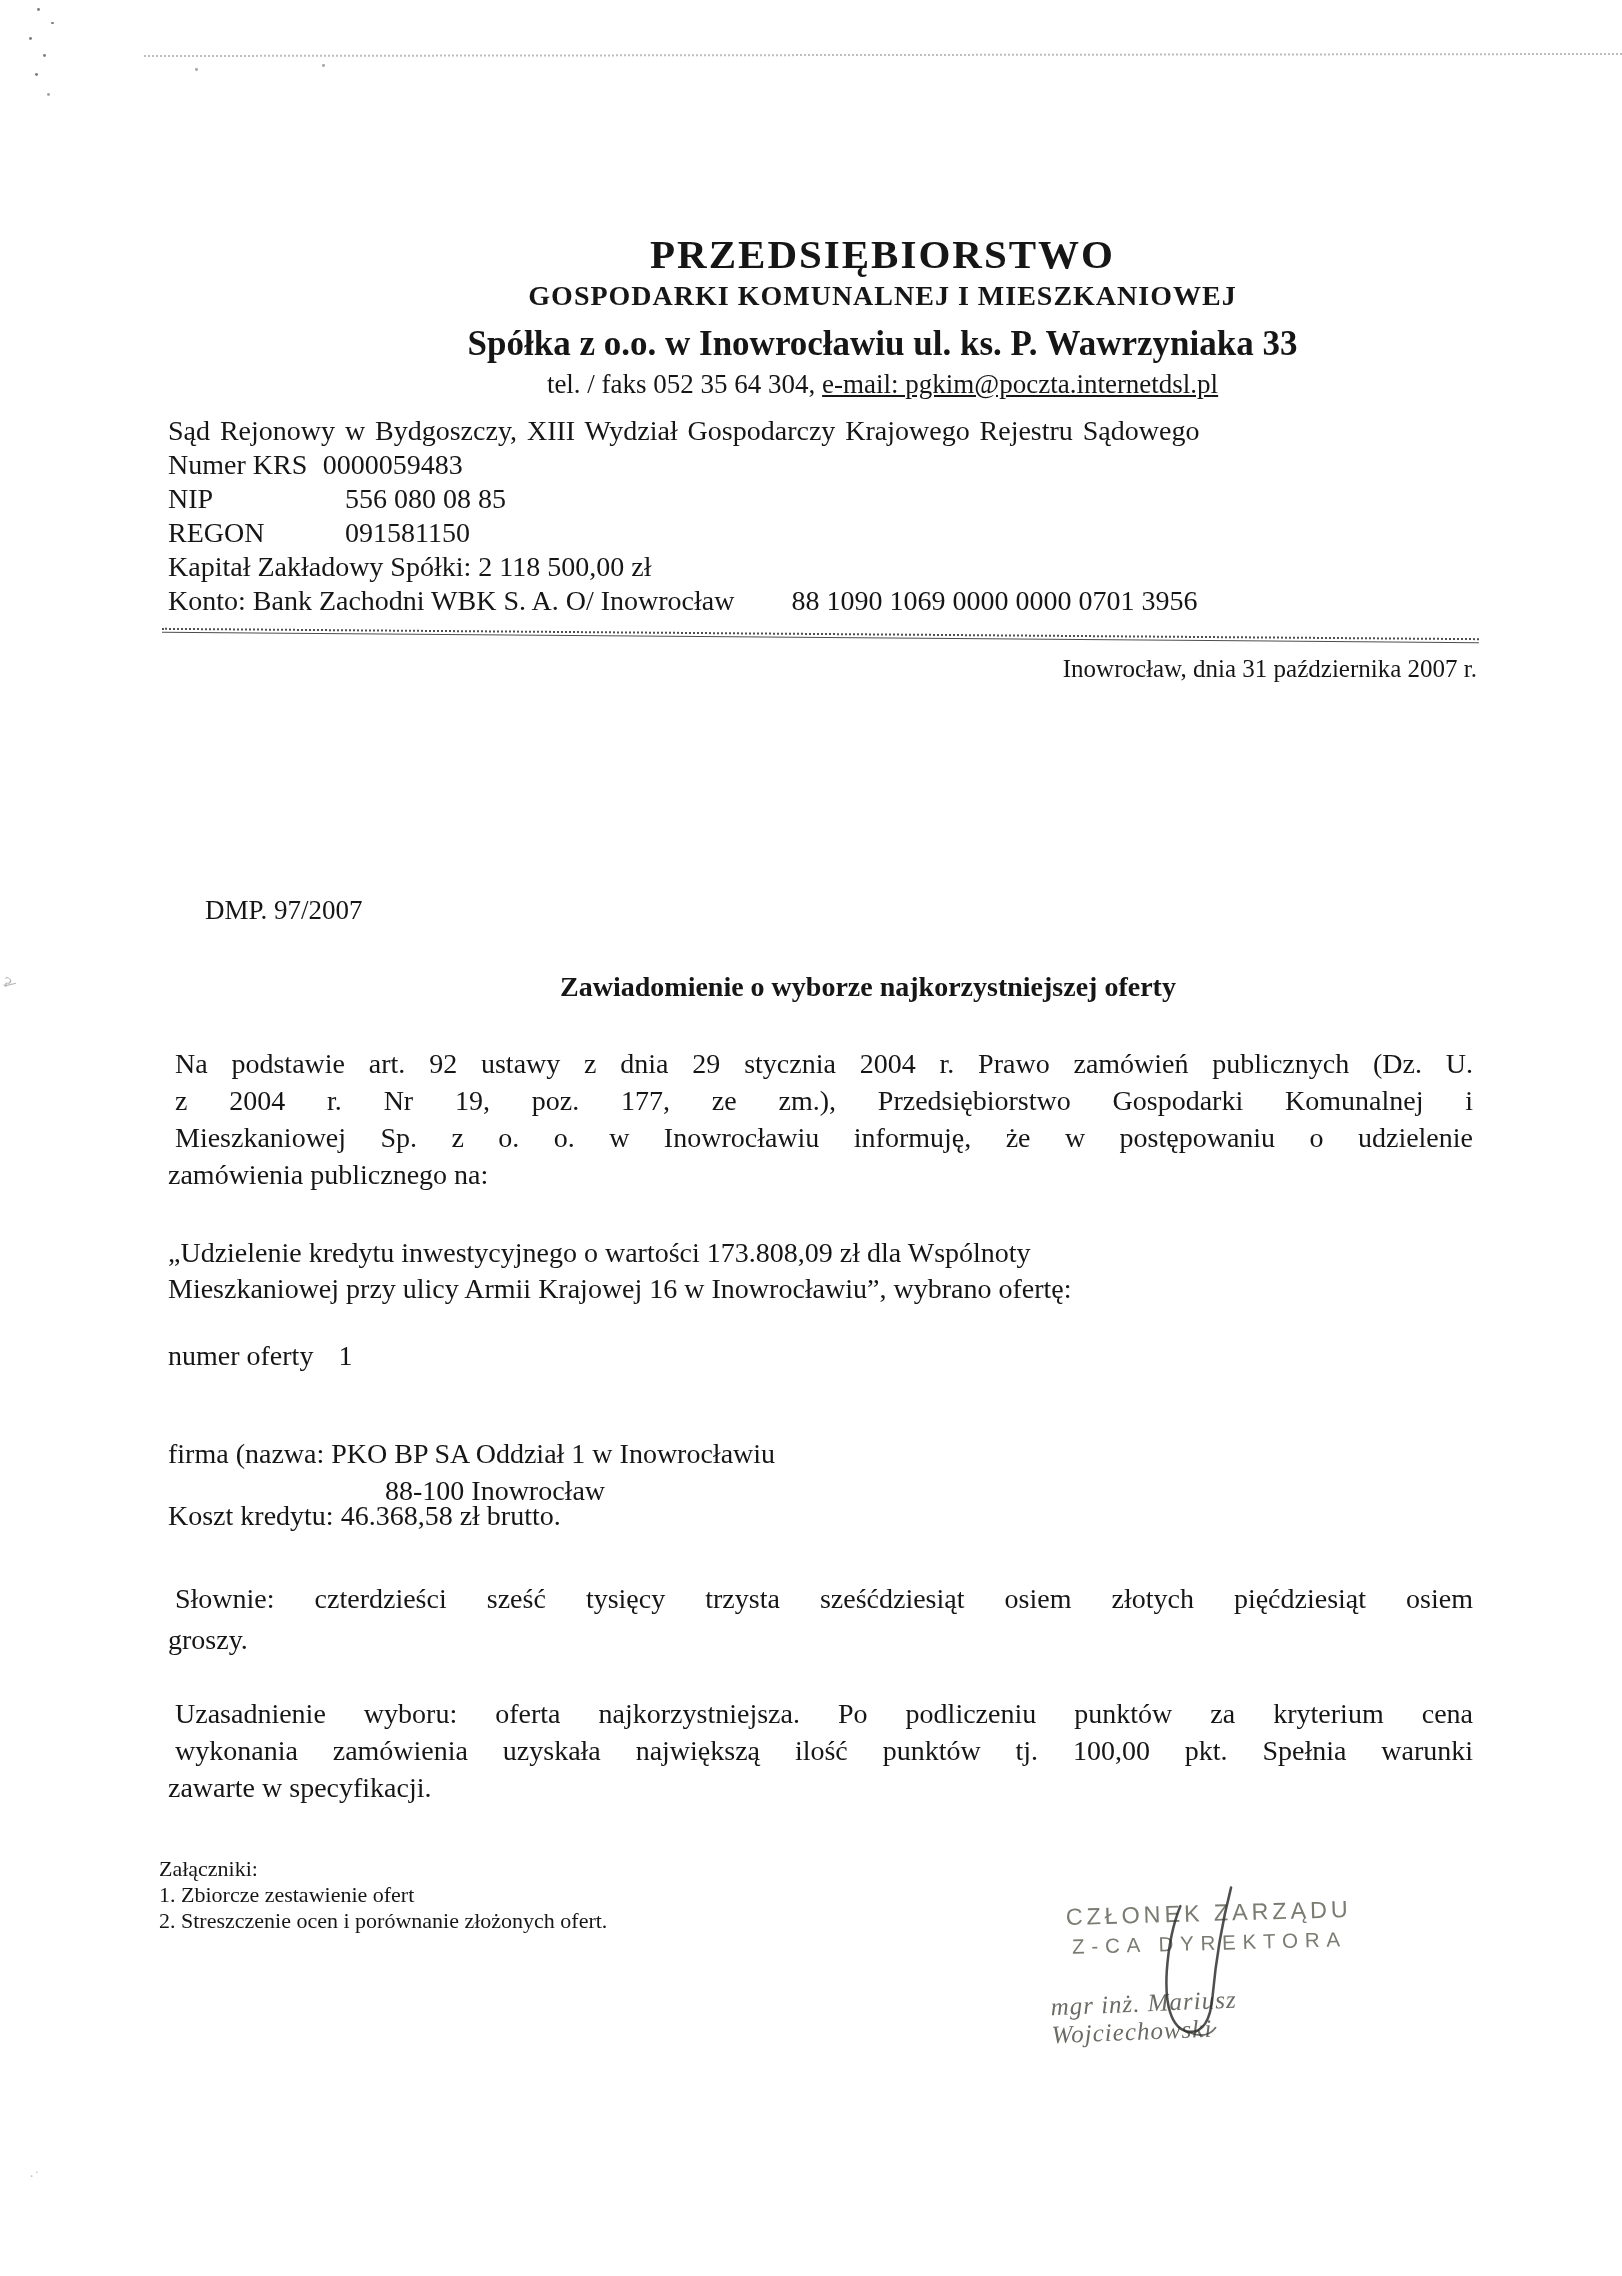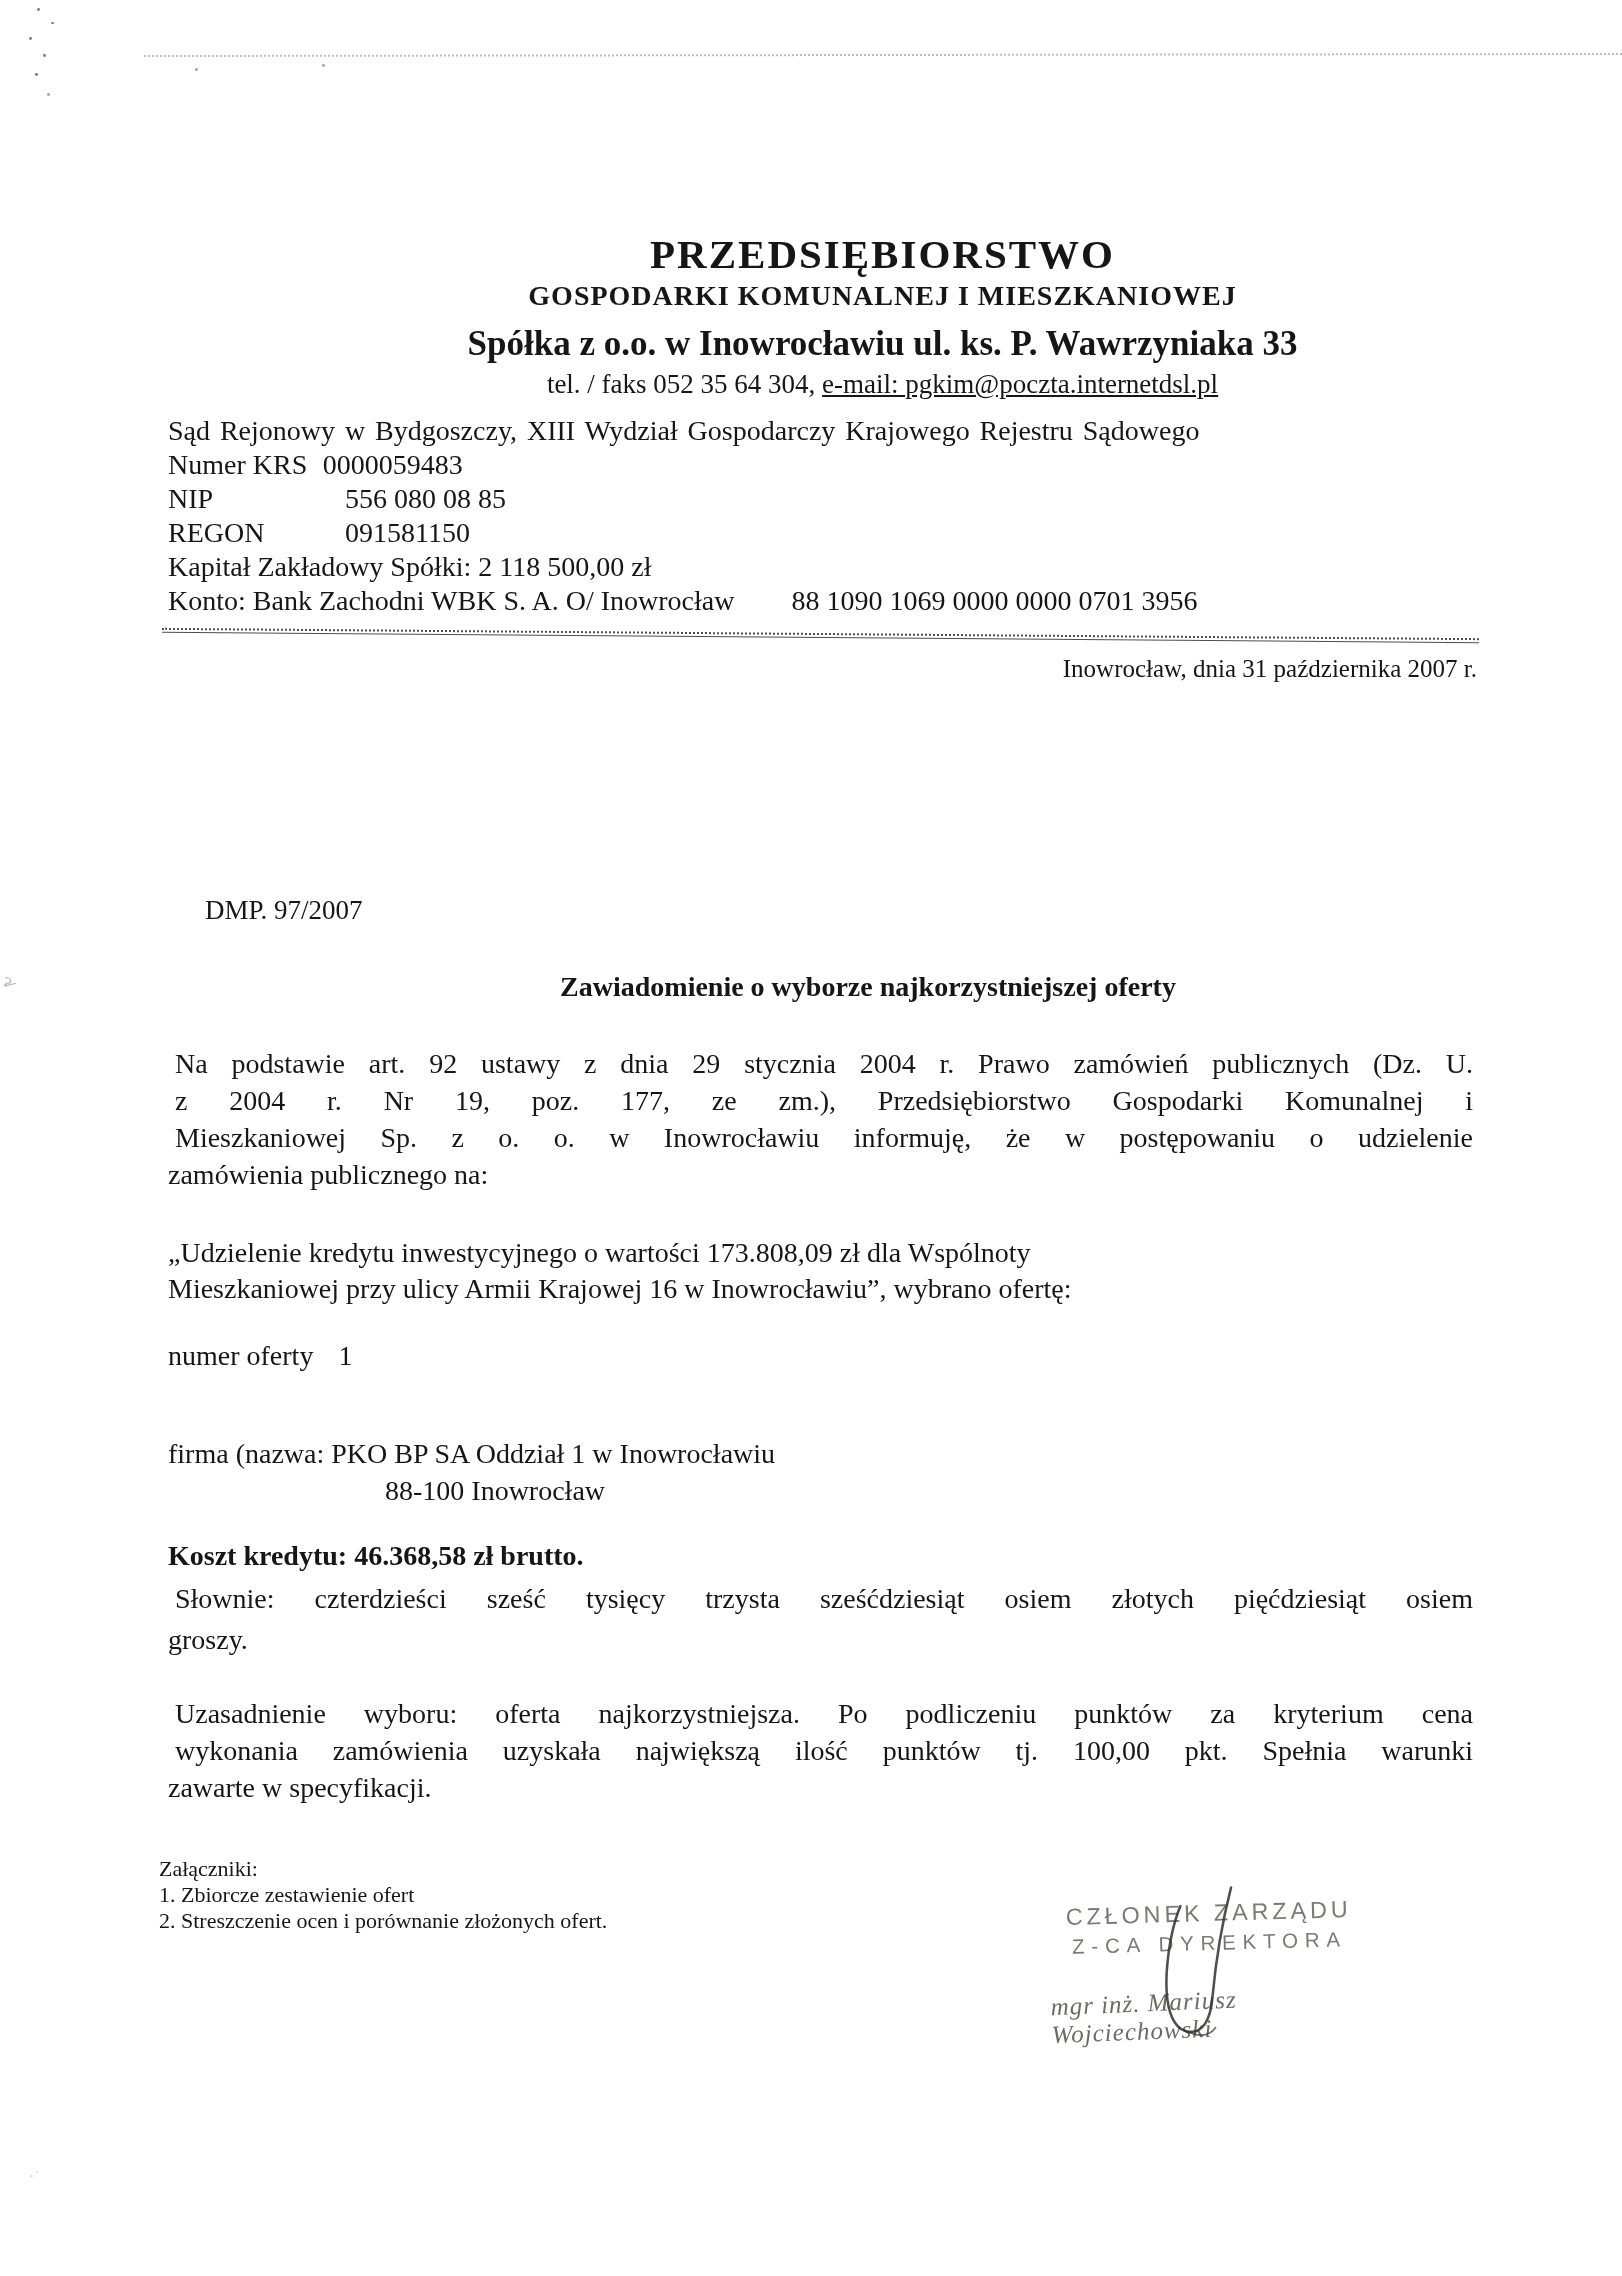--- a/index.html
+++ b/index.html
@@ -60,21 +60,21 @@
   .para{position:absolute;left:168px;width:1305px;font-size:28px;}
   .line{display:block;}
   .jline{text-align:justify;text-align-last:justify;margin-left:7px;}
   .p1{top:1045px;line-height:37px;}
   .subject{top:1235px;line-height:36px;font-size:28px;}
   .offer-num{top:1340px;font-size:28px;}
   .num-gap{margin-left:25px;}
   .firmblk{top:1393px;line-height:37px;margin-top:42px;}
   .addr-lbl{display:inline-block;width:217px;}
   .addr-indent{padding-left:217px;}
-  .cost{top:1540px;font-size:28px;font-weight:bold;}
+  .cost{top:1500px;font-size:28px;}
   .words{top:1578px;line-height:41px;}
   .reason{top:1695px;line-height:37px;}
 
   .attachments{
     position:absolute;top:1856px;left:159px;
     font-size:22px;line-height:26px;
   }
 
   .stamp{
     position:absolute;top:1900px;left:1048px;width:322px;

